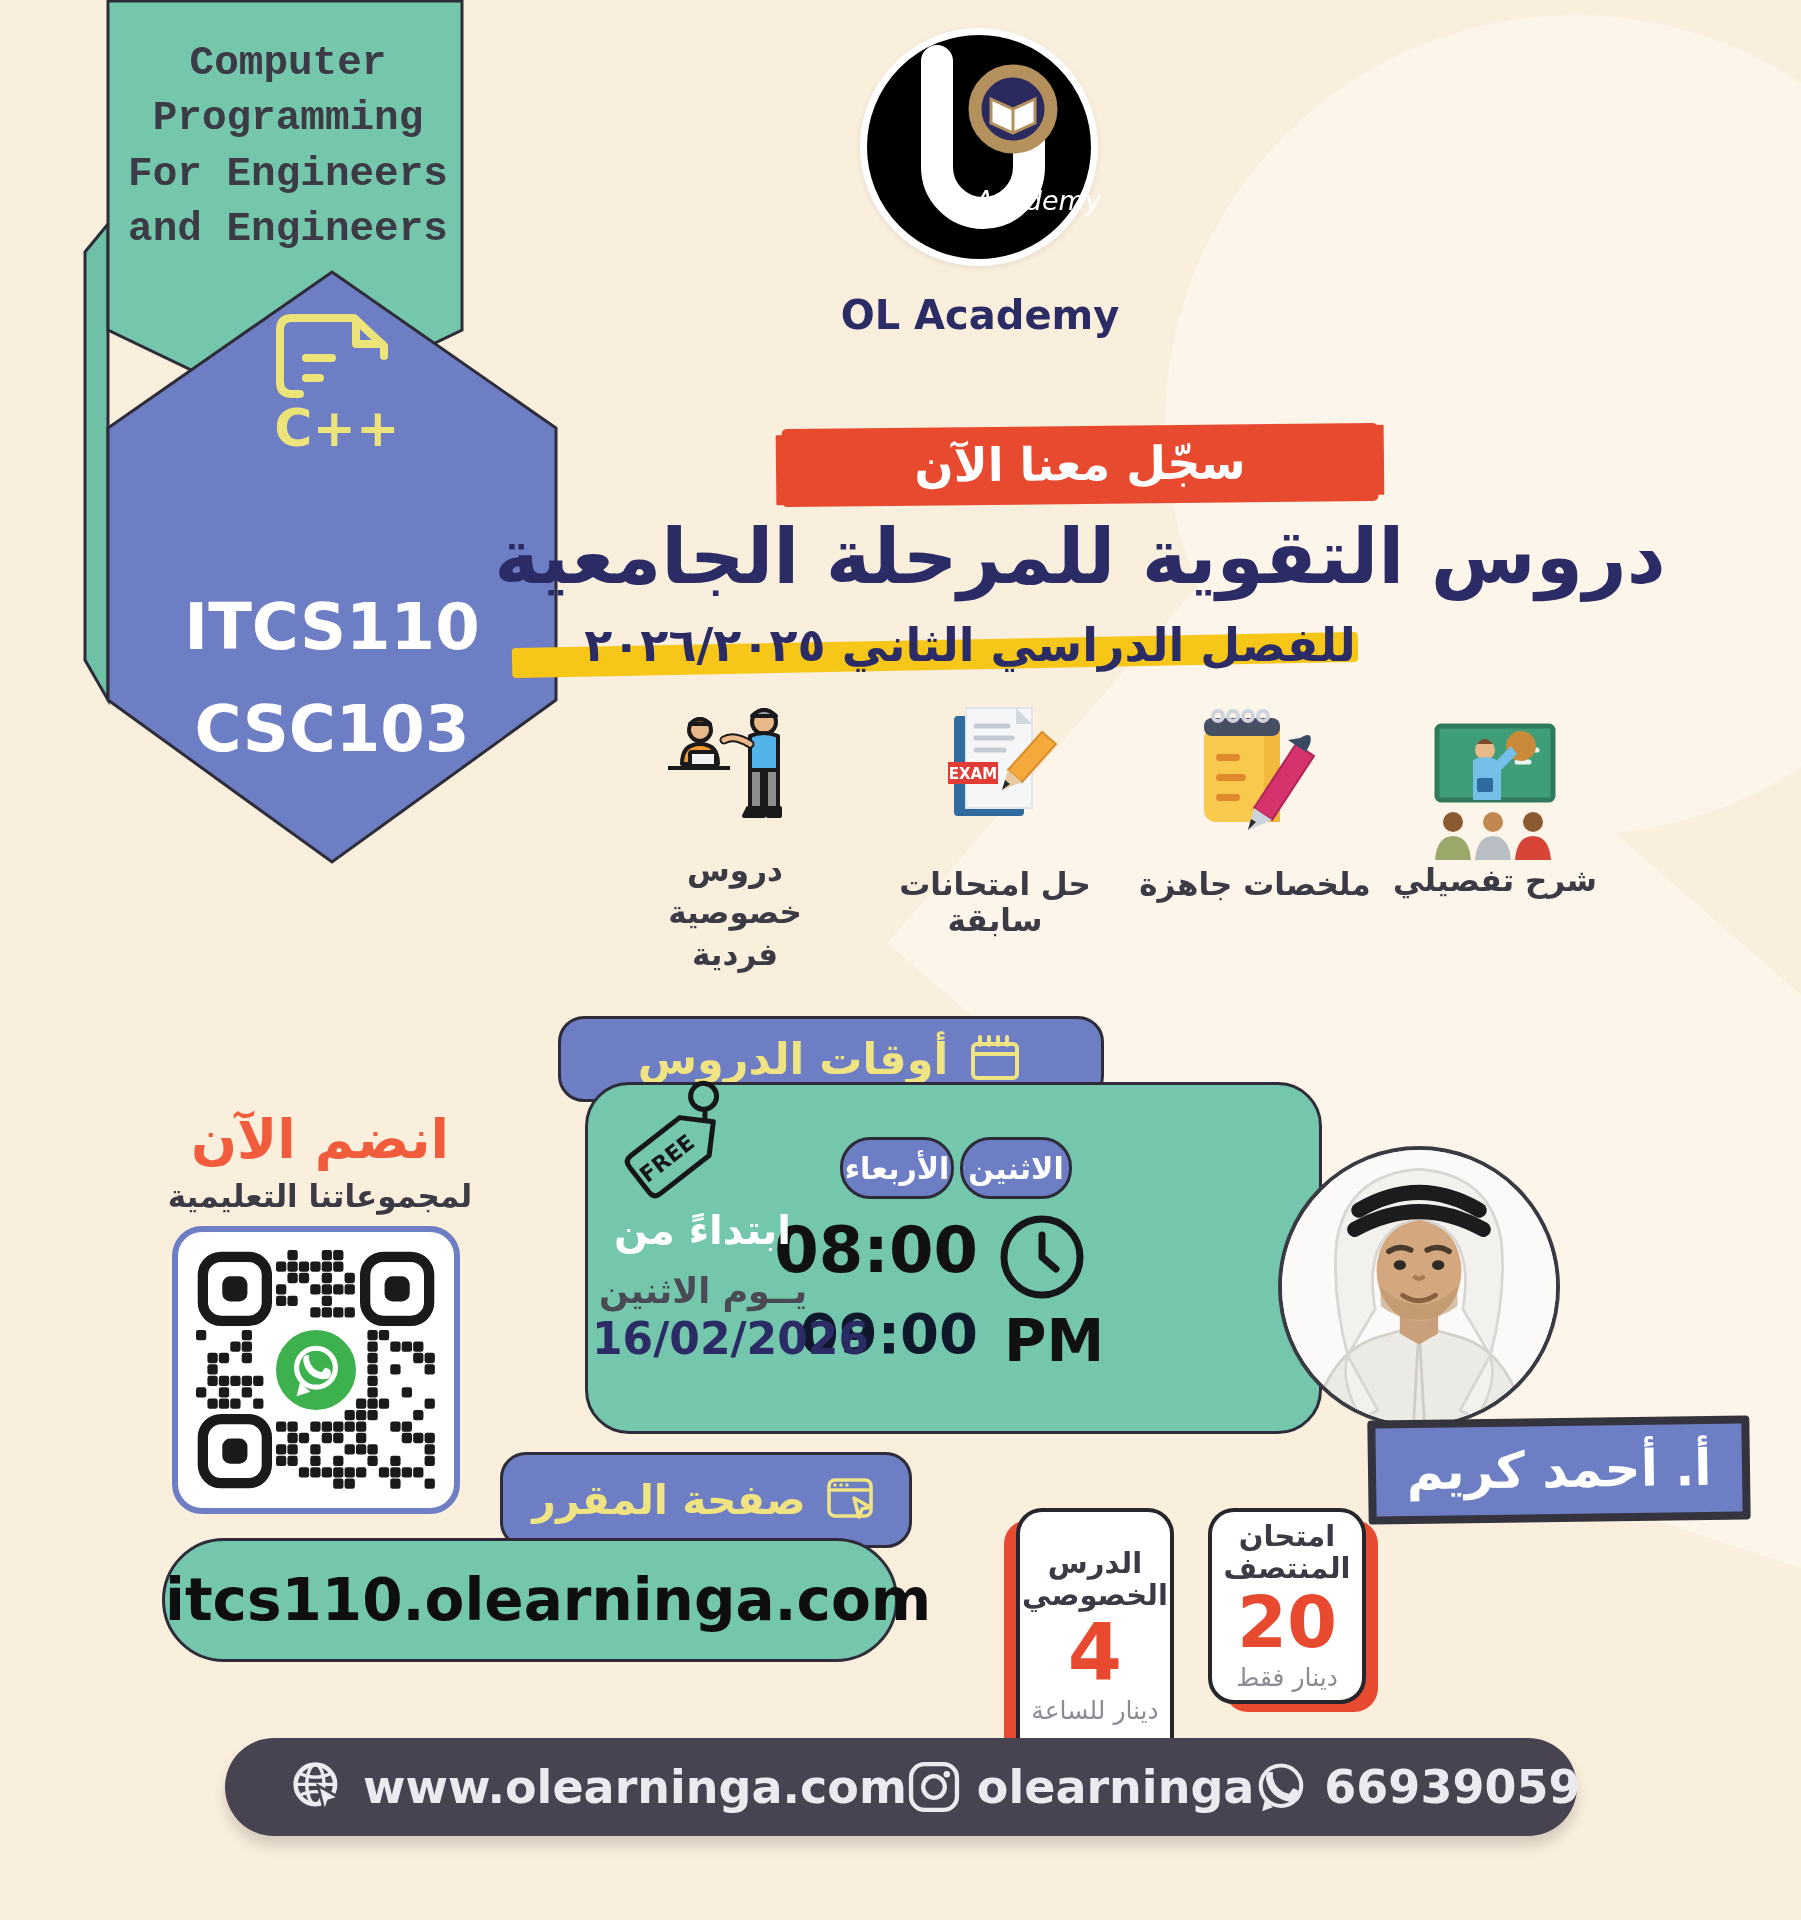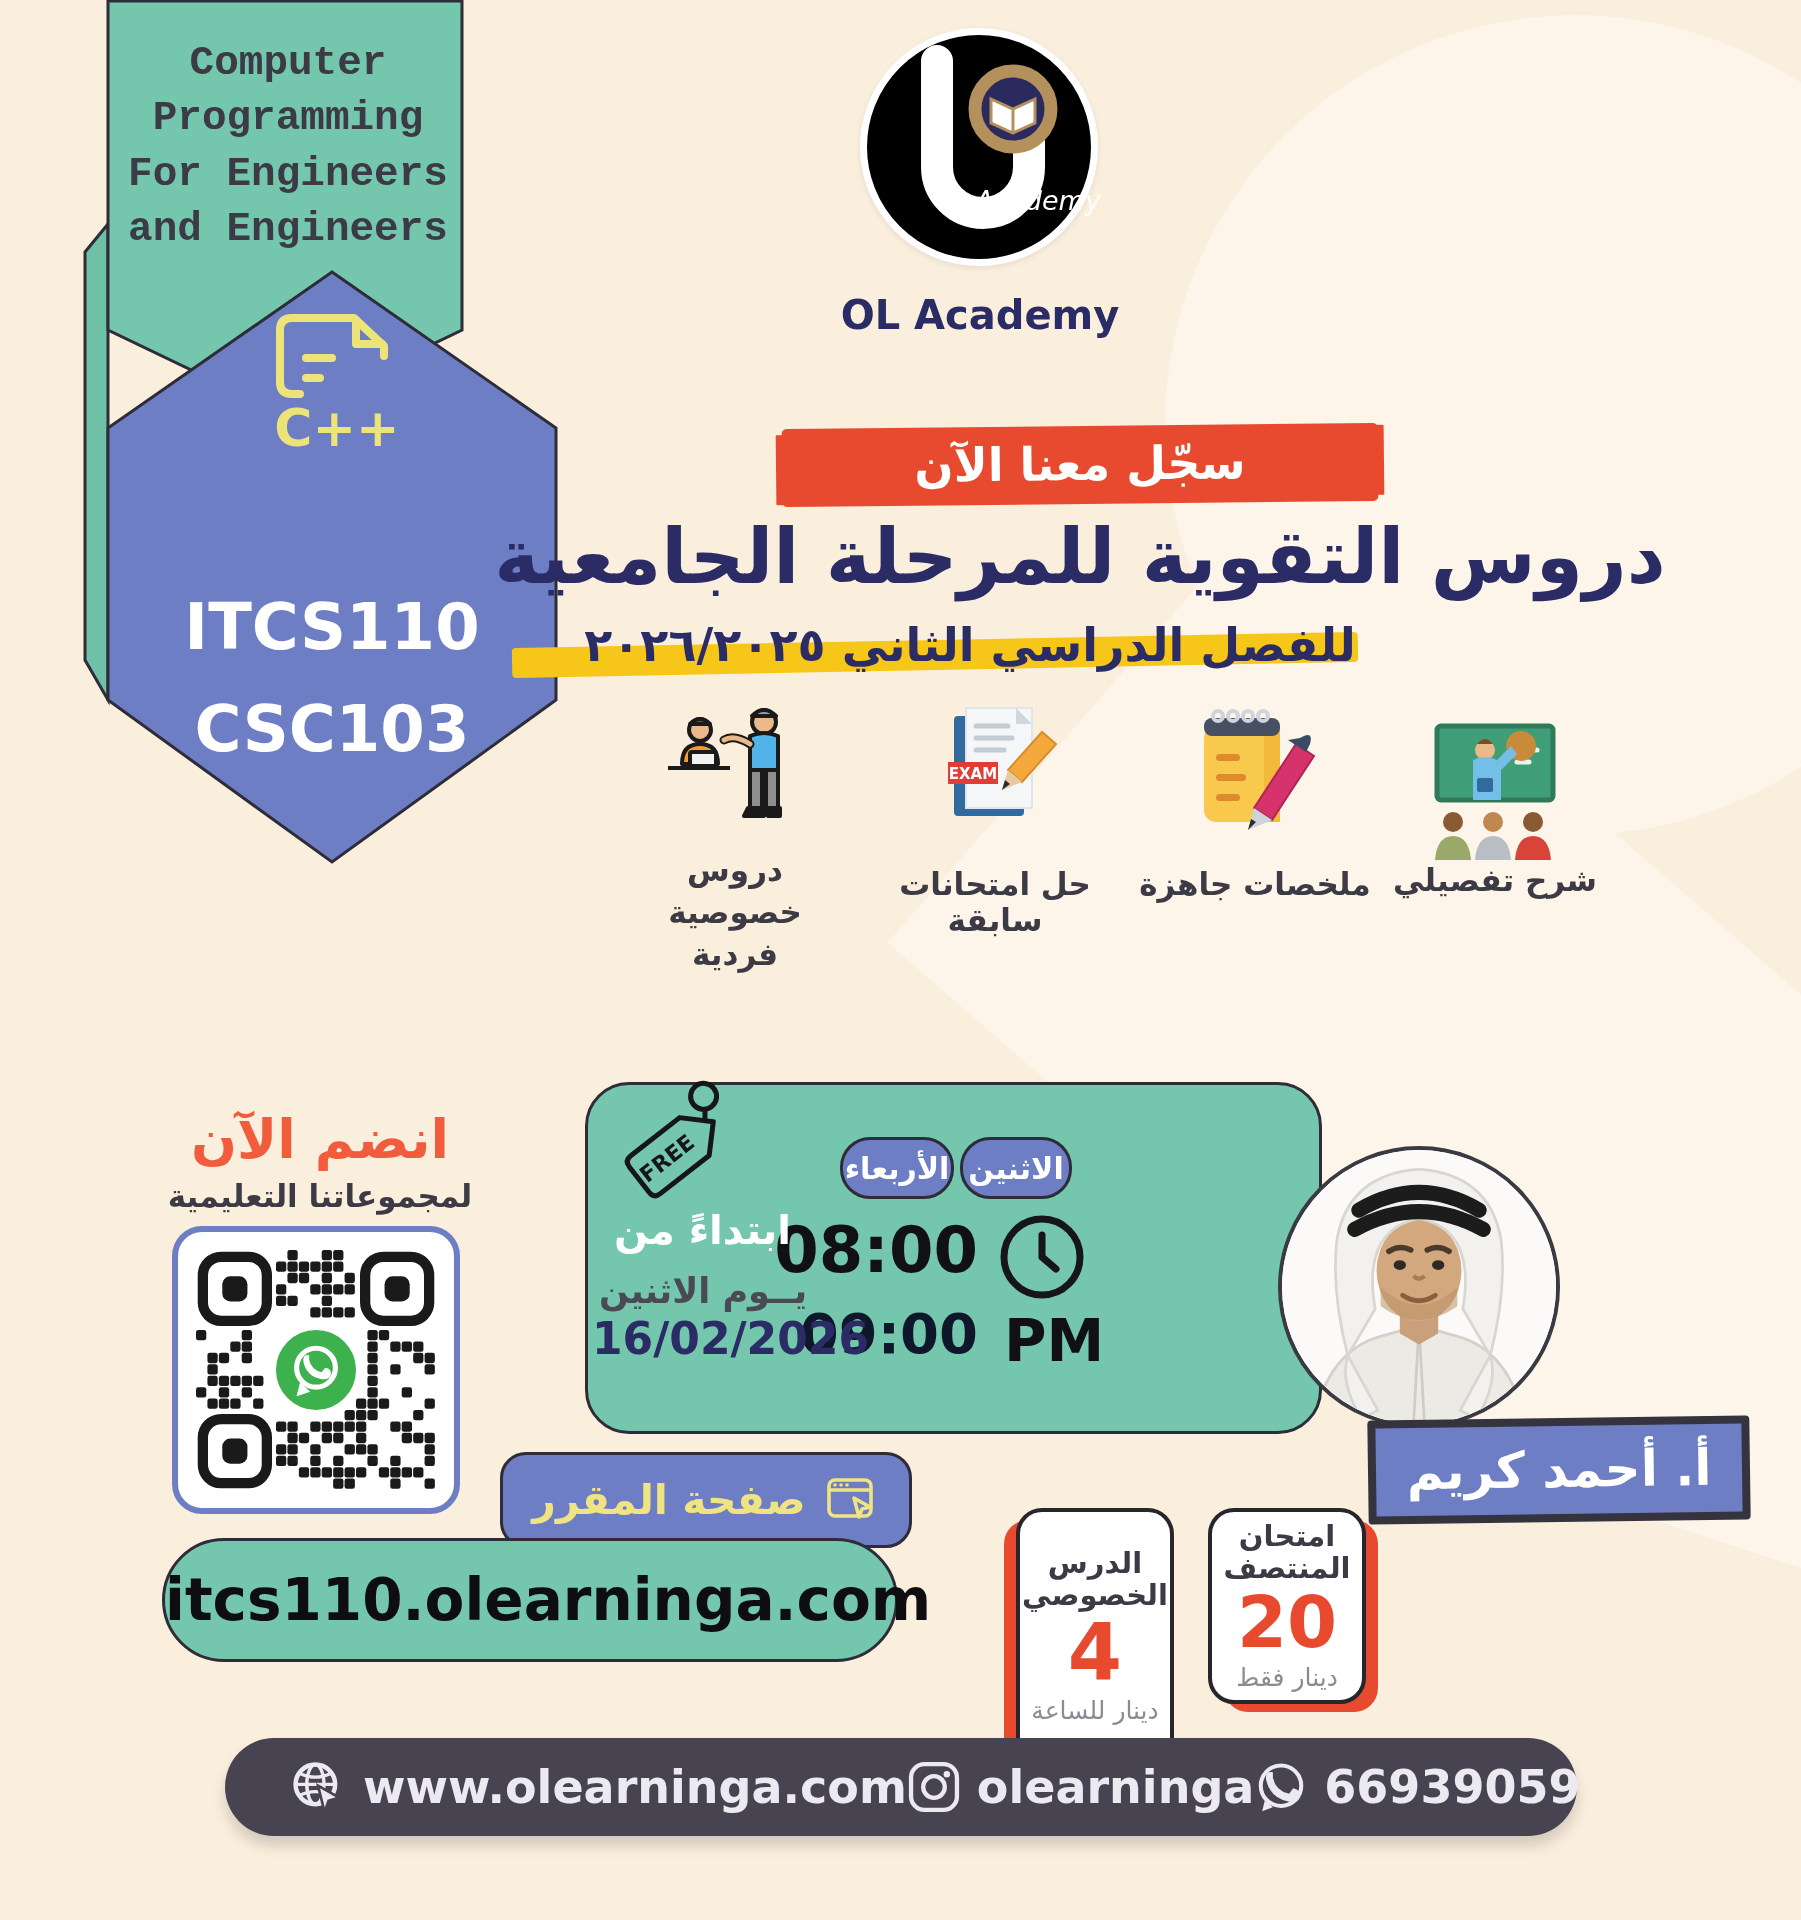--- a/index.html
+++ b/index.html
@@ -164,20 +164,30 @@
         <path d="M88,108 h16 v8 h-20 z" fill="#1a1a1a"></path>
         <path d="M104,108 h16 v8 h-12 z" fill="#1a1a1a"></path>
       </g>
     </svg>
     <div class="center bold charcoal" dir="rtl" style="font-size:31px;margin-top:10px;line-height:1.35;">
       <div>دروس</div>
       <div>خصوصية فردية</div>
     </div>
   </div>
 
+  <div class="abs pill-purple" style="left:558px;top:1016px;width:546px;height:86px;">
+    <span class="bold yellowtxt" dir="rtl" style="font-size:43px;">أوقات الدروس</span>
+    <svg width="58" height="54" viewBox="0 0 58 54">
+      <g fill="none" stroke="#f0e381" stroke-width="4" stroke-linecap="round">
+        <rect x="7" y="12" width="44" height="34" rx="4"></rect>
+        <path d="M14,5 v8 M23,5 v8 M32,5 v8 M41,5 v8"></path>
+        <path d="M7,22 h44"></path>
+      </g>
+    </svg>
+  </div>
 
   <div class="abs teal-card" style="left:585px;top:1082px;width:737px;height:352px;border-radius:44px;">
 
     <svg class="abs" style="left:18px;top:2px;transform:rotate(-38deg);" width="150" height="120" viewBox="0 0 150 120">
       <g fill="none" stroke="#16161a" stroke-width="5" stroke-linejoin="round">
         <path d="M30,36 L92,36 L116,60 L92,84 L30,84 Q22,84 22,76 L22,44 Q22,36 30,36 Z"></path>
         <circle cx="124" cy="34" r="13"></circle>
         <path d="M110,54 L118,44"></path>
       </g>
       <text x="57" y="68" text-anchor="middle" font-size="22" font-weight="bold" fill="#16161a">FREE</text>

